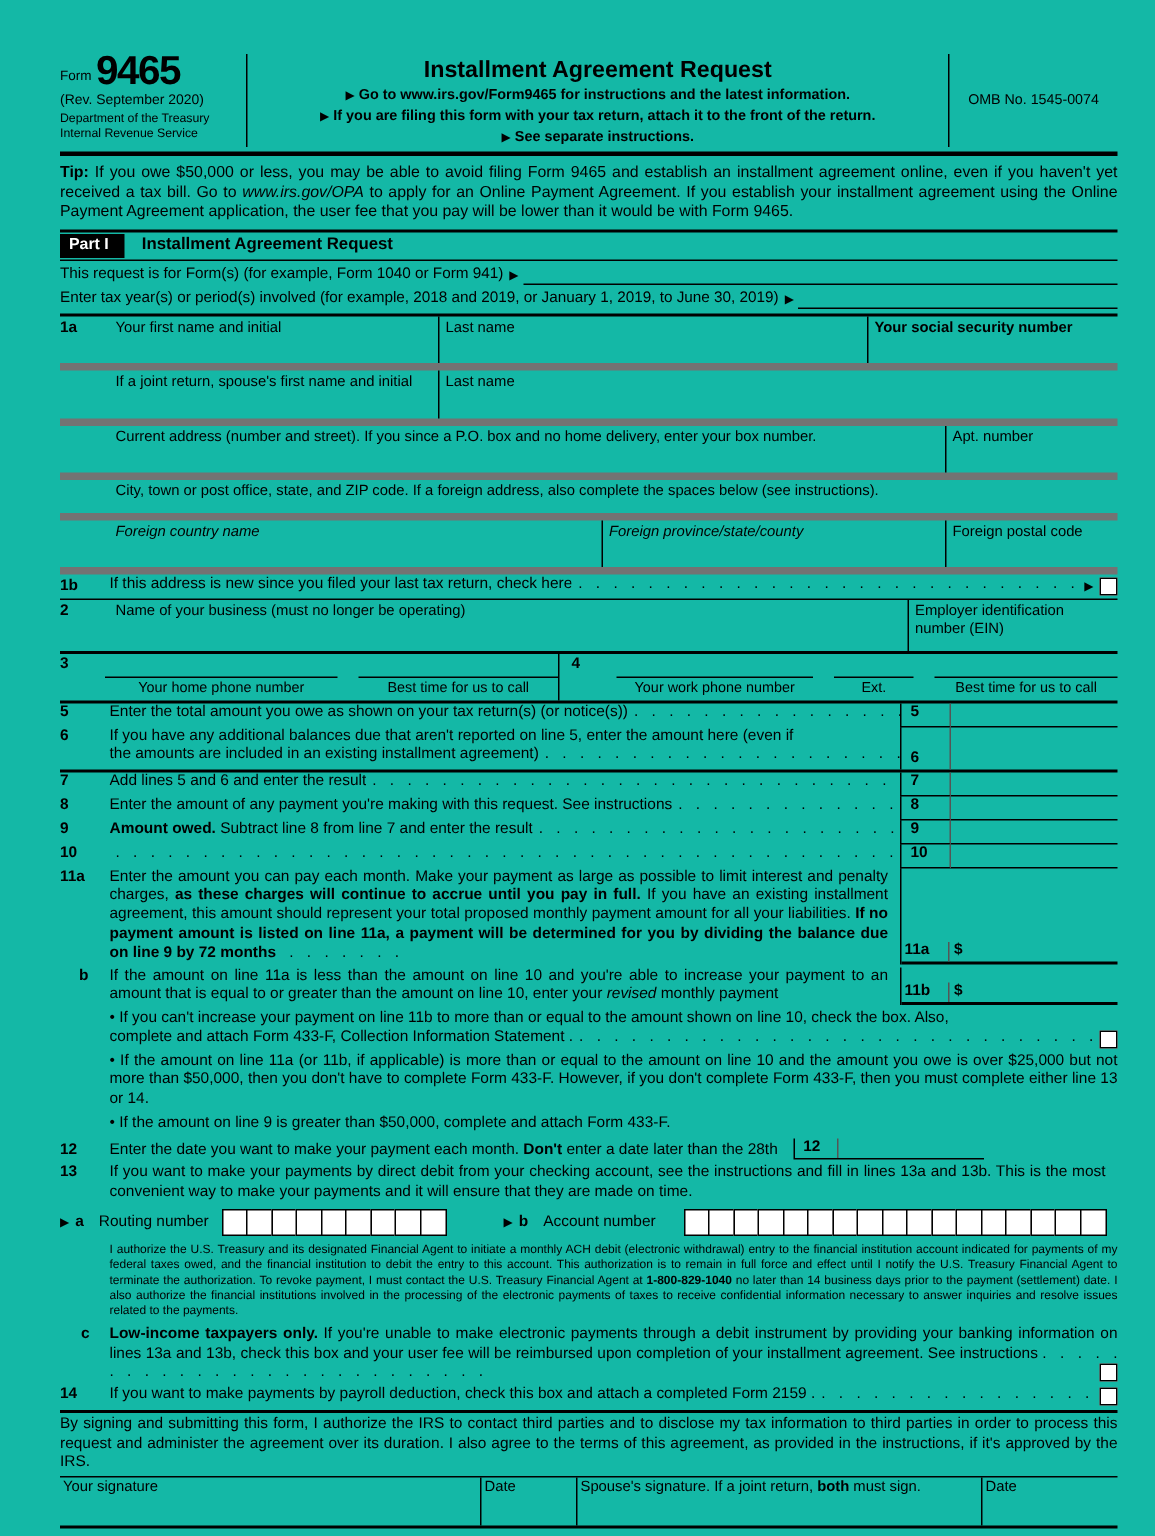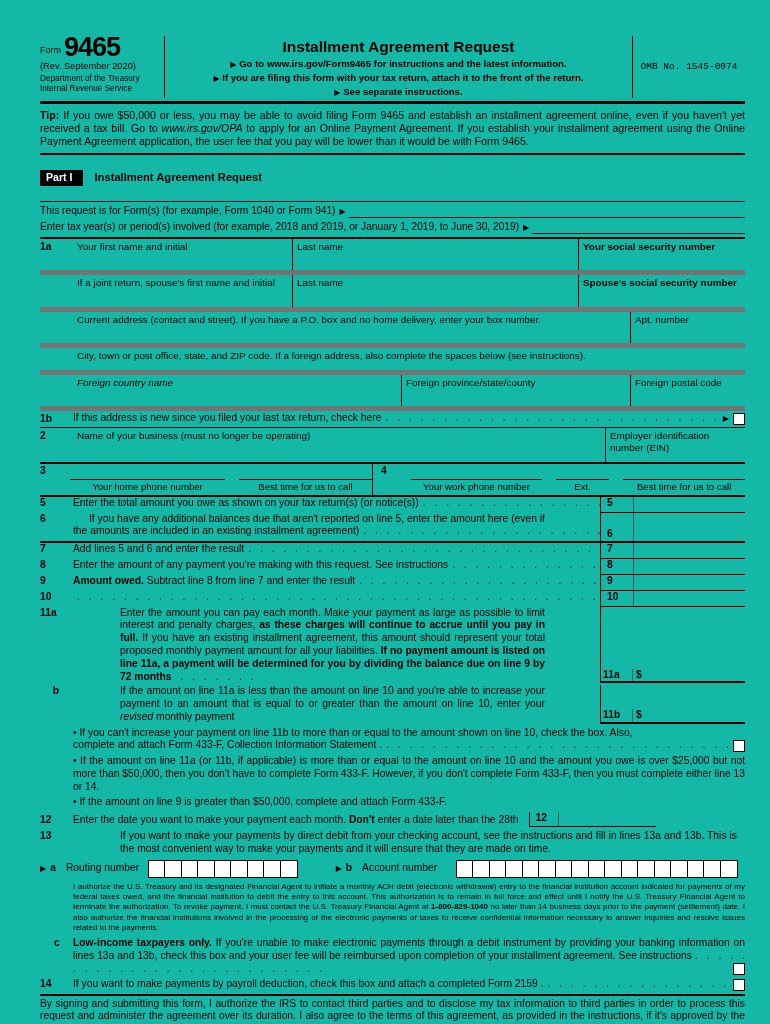--- a/index.html
+++ b/index.html
@@ -22,27 +22,27 @@
   .hdr-form-line{display:flex;align-items:flex-end;gap:3px;}
   .hdr-form-word{font-size:9px;padding-bottom:3px;}
   .hdr-form-num{font-size:27px;font-weight:bold;letter-spacing:-1px;line-height:.85;}
   .hdr-rev{font-size:9.3px;margin-top:2px;}
   .hdr-dept{font-size:8.2px;line-height:1.15;margin-top:2px;}
   .hdr-center{flex:1;text-align:center;padding:0 8px;border-right:1.5px solid #000;}
   .hdr-title{font-weight:bold;font-size:15.5px;margin-top:1px;}
   .hdr-bullet{font-weight:bold;font-size:9.6px;margin-top:2px;}
   .hdr-bullet .arr{font-size:8px;}
   .itbold{font-weight:bold;}
-  .hdr-omb{width:112px;display:flex;align-items:center;justify-content:center;font-size:9.5px;font-family:Liberation Mono, monospace;}
+  .hdr-omb{width:112px;display:flex;align-items:center;justify-content:center;font-size:9.5px;}
   
   .tip{padding:5px 0 5px 0;text-align:justify;font-size:10.6px;border-bottom:2px solid #000;}
   .tip b{font-weight:bold;}
   .tip i{font-style:italic;}
   
-  .partbar{display:flex;align-items:center;border-bottom:1.5px solid #000;padding:15px 0;}
+  .partbar{display:flex;align-items:center;border-bottom:1.5px solid #000;padding:1px 0;}
   .partbox{background:#000;color:#fff;font-weight:bold;font-size:10.6px;padding:1px 10px 2px 6px;margin-right:12px;}
   .parttitle{font-weight:bold;font-size:11.2px;}
   
   .introline{display:flex;align-items:flex-end;padding-top:3px;font-size:10.2px;}
   .introline .arr{font-size:8px;margin:0 3px 1px 4px;}
   .wline{flex:1;border-bottom:1px solid #000;height:11px;}
   .intro-wrap{border-bottom:2px solid #000;padding-bottom:3px;}
   
   .grow{display:flex;border-bottom:5px solid #737373;}
   .gnum{width:33px;font-weight:bold;flex:0 0 auto;padding-top:2px;}
@@ -54,21 +54,21 @@
   .r3{height:36px;}
   .r4{height:27px;}
   .r5{height:36px;}
   .c-first{width:219px;}
   .c-last{width:286px;}
   .c-ssn{flex:1;}
   .c-addr{width:557px;}
   .c-apt{flex:1;}
   .c-city{flex:1;}
   .c-fcountry{width:328px;font-style:italic;}
-  .c-fprov{width:229px;}
+  .c-fprov{width:229px;font-style:italic;}
   .c-fpostal{flex:1;}
   
   .row1b{display:flex;align-items:center;height:17px;border-bottom:1px solid #000;}
   .row2{height:36px;border-bottom:2px solid #000;}
   .c-biz{width:532px;}
   .c-ein{flex:1;}
   
   .rphone{display:flex;border-bottom:2px solid #000;height:33px;}
   .ph-half{display:flex;flex:0 0 auto;box-sizing:border-box;}
   .ph-left{width:332px;}
@@ -84,21 +84,21 @@
   .leader{flex:1 1 0;min-width:0;overflow:hidden;white-space:nowrap;word-spacing:6px;padding:0 4px;text-align:left;}
   .ncell{width:34px;flex:0 0 auto;border-left:1.5px solid #000;border-right:1px solid #555;
          font-weight:bold;padding:0 0 0 6px;box-sizing:border-box;align-self:stretch;}
   .acell{width:111px;flex:0 0 auto;align-self:stretch;}
   .rb-thin .ncell,.rb-thin .acell{border-bottom:1px solid #000;}
   .amt-row{min-height:16px;}
   .row6-mid{flex:1;display:flex;flex-direction:column;min-width:0;}
   .row6-l2{display:flex;}
   .fw-thick{border-bottom:2px solid #000;}
   
-  .l11{display:flex;gap:47px;}
+  .l11{display:flex;}
   .l11 .txt{flex:1;text-align:justify;padding-right:8px;min-width:0;}
   .l11 .rcol{width:145px;flex:0 0 auto;display:flex;flex-direction:column;justify-content:flex-end;
              border-left:1.5px solid #000;box-sizing:border-box;}
   .l11 .rrow{display:flex;border-bottom:2px solid #000;}
   .l11 .rnum{width:32px;font-weight:bold;padding-left:2px;border-right:1px solid #555;box-sizing:border-box;}
   .l11 .rdollar{padding-left:3px;font-weight:bold;}
   .dotsin{word-spacing:6px;}
   .justify{text-align:justify;}
   
   .bullet{padding-left:33px;}
@@ -197,25 +197,24 @@
   <div class="grow r1 w">
     <div class="gnum">1a</div>
     <div class="gcell c-first"><span>Your first name and initial</span></div>
     <div class="gcell c-last bl"><span>Last name</span></div>
     <div class="gcell c-ssn bl bold"><span>Your social security number</span></div>
   </div>
   <div class="grow r2 w">
     <div class="gnum"></div>
     <div class="gcell c-first"><span>If a joint return, spouse's first name and initial</span></div>
     <div class="gcell c-last bl"><span>Last name</span></div>
-    <div class="gcell c-ssn bl bold"><span>Spouse's social security number</span></div>
   </div>
   <div class="grow r3 w">
     <div class="gnum"></div>
-    <div class="gcell c-addr"><span>Current address (contact and street). If you have a P.O. box and no home delivery, enter your box number.</span></div>
+    <div class="gcell c-addr"><span>Current address (number and street). If you since a P.O. box and no home delivery, enter your box number.</span></div>
     <div class="gcell c-apt bl"><span>Apt. number</span></div>
   </div>
   <div class="grow r4 w">
     <div class="gnum"></div>
     <div class="gcell c-city"><span>City, town or post office, state, and ZIP code. If a foreign address, also complete the spaces below (see instructions).</span></div>
   </div>
   <div class="grow r5 w">
     <div class="gnum"></div>
     <div class="gcell c-fcountry"><span>Foreign country name</span></div>
     <div class="gcell c-fprov bl"><span>Foreign province/state/county</span></div>
@@ -258,21 +257,21 @@
     <div class="aln">5</div>
     <span class="atxt">Enter the total amount you owe as shown on your tax return(s) (or notice(s))</span>
     <span class="leader">. . . . . . . . . . . . . . . . . . . . . . . . . . . . . . . . . . . . . . . . . . . . . . . . . . . . . . . . . . . . . . . . . . . . . . . .</span>
     <div class="ncell">5</div>
     <div class="acell"></div>
   </div>
 
   <div class="amt-row fw-thick w" style="min-height:30px;">
     <div class="aln">6</div>
     <div class="row6-mid">
-      <div style="white-space:nowrap;overflow:hidden;margin-left:16px;">If you have any additional balances due that aren't reported on line 5, enter the amount here (even if</div>
+      <div style="white-space:nowrap;overflow:hidden;">If you have any additional balances due that aren't reported on line 5, enter the amount here (even if</div>
       <div class="row6-l2">
         <span class="atxt">the amounts are included in an existing installment agreement)</span>
         <span class="leader">. . . . . . . . . . . . . . . . . . . . . . . . . . . . . . . . . . . . . . . . . . . . . . . . . . . . . . . . . . . . . . . . . . . . . . . .</span>
       </div>
     </div>
     <div class="ncell" style="display:flex;align-items:flex-end;">
         <span>6</span>
       </div>
     <div class="acell"></div>
   </div>

